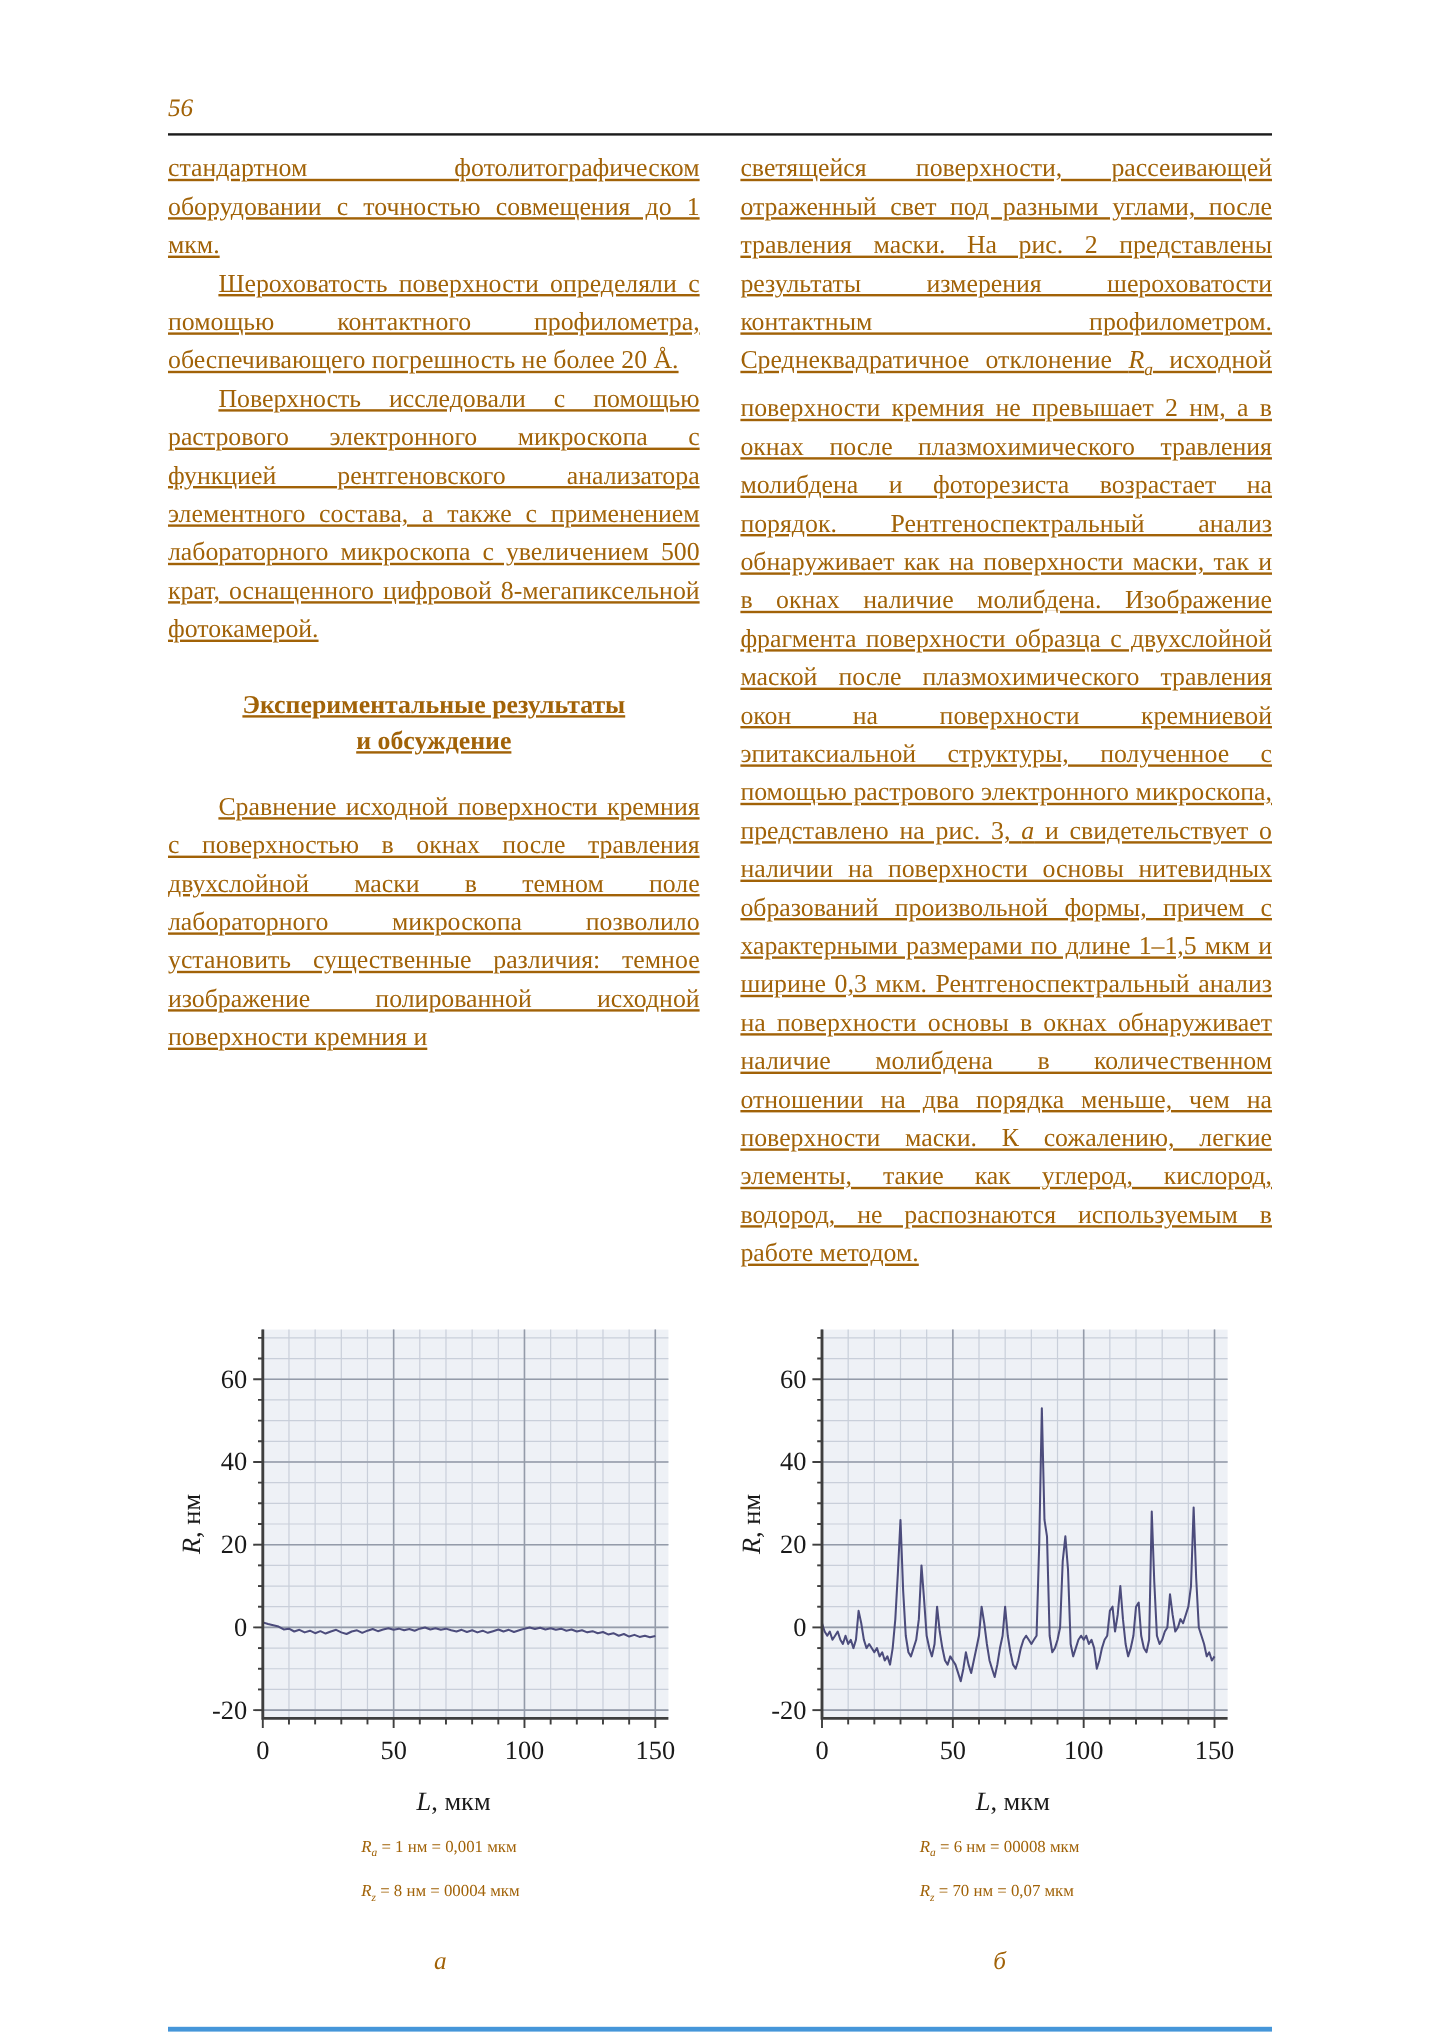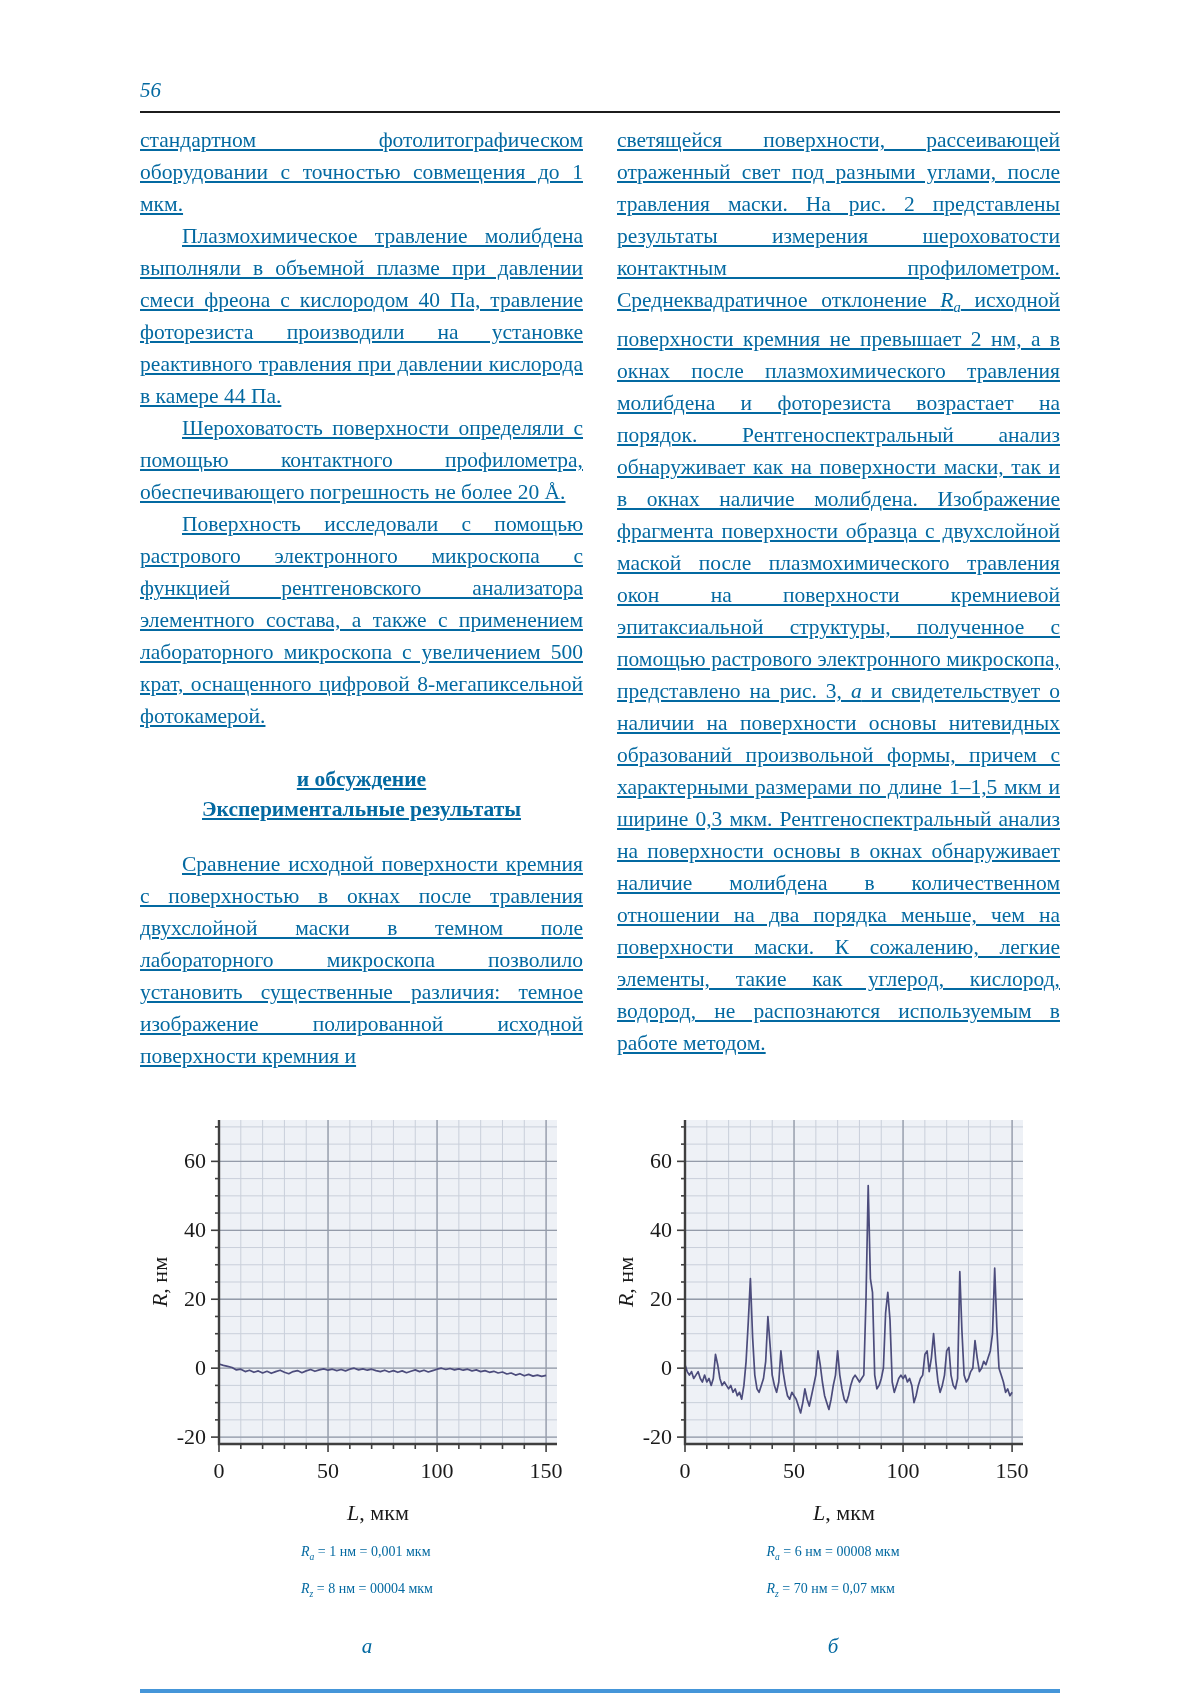--- a/index.html
+++ b/index.html
@@ -2,21 +2,21 @@
 <html lang="ru"><head>
 <meta charset="utf-8">
 <style>
   html,body{margin:0;padding:0;background:#ffffff;}
   .page{
     position:relative;
     width:1090px;height:1698px;
     margin:0 auto;
     background:#ffffff;
     font-family:"Liberation Serif","DejaVu Serif",serif;
-    color:#0369a1;
+    color:#a16207;
     overflow:hidden;
   }
   .content{margin:0 85px;}
   .pg-header{
     display:flex;justify-content:space-between;align-items:flex-end;
     padding-top:78px;
     font-size:21px;font-style:italic;
   }
   .pg-header .pageno{font-style:italic;}
   .header-rule{border-bottom:2px solid #1c1c1c;margin-top:8px;}
@@ -62,26 +62,25 @@
   <div class="content">
 
     <div class="pg-header">
       <span class="pageno">56</span>
     </div>
     <div class="header-rule"></div>
 
     <div class="columns">
       <div class="col">
         <p class="noindent">стандартном фотолитографическом оборудовании с точностью совмещения до 1 мкм.</p>
-        <p>Плазмохимическое травление молибдена выполняли в объемной плазме при давлении смеси фреона с кислородом 40 Па, травление фоторезиста производили на установке реактивного травления при давлении кислорода в камере 44 Па.</p>
         <p>Шероховатость поверхности определяли с помощью контактного профилометра, обеспечивающего погрешность не более 20 Å.</p>
         <p>Поверхность исследовали с помощью растрового электронного микроскопа с функцией рентгеновского анализатора элементного состава, а также с применением лабораторного микроскопа с увеличением 500 крат, оснащенного цифровой 8-мегапиксельной фотокамерой.</p>
         <div class="section-heading">
+          <div>Экспериментальные результаты</div>
           <div>и обсуждение</div>
-          <div>Экспериментальные результаты</div>
         </div>
         <p>Сравнение исходной поверхности кремния с поверхностью в окнах после травления двухслойной маски в темном поле лабораторного микроскопа позволило установить существенные различия: темное изображение полированной исходной поверхности кремния и</p>
       </div>
       <div class="col">
         <p class="noindent"><span>светящейся поверхности, рассеивающей отраженный свет под разными углами, после травления маски. На рис. 2 представлены результаты измерения шероховатости контактным профилометром. Среднеквадратичное отклонение </span><i>R</i><sub style="font-style: italic;">a</sub><span> исходной поверхности кремния не превышает 2 нм, а в окнах после плазмохимического травления молибдена и фоторезиста возрастает на порядок. Рентгеноспектральный анализ обнаруживает как на поверхности маски, так и в окнах наличие молибдена. Изображение фрагмента поверхности образца с двухслойной маской после плазмохимического травления окон на поверхности кремниевой эпитаксиальной структуры, полученное с помощью растрового электронного микроскопа, представлено на рис. 3, </span><i>а</i><span> и свидетельствует о наличии на поверхности основы нитевидных образований произвольной формы, причем с характерными размерами по длине 1–1,5 мкм и ширине 0,3 мкм. Рентгеноспектральный анализ на поверхности основы в окнах обнаруживает наличие молибдена в количественном отношении на два порядка меньше, чем на поверхности маски. К сожалению, легкие элементы, такие как углерод, кислород, водород, не распознаются используемым в работе методом.</span></p>
       </div>
     </div>
 
     <div class="figures">
       <div class="panel">

